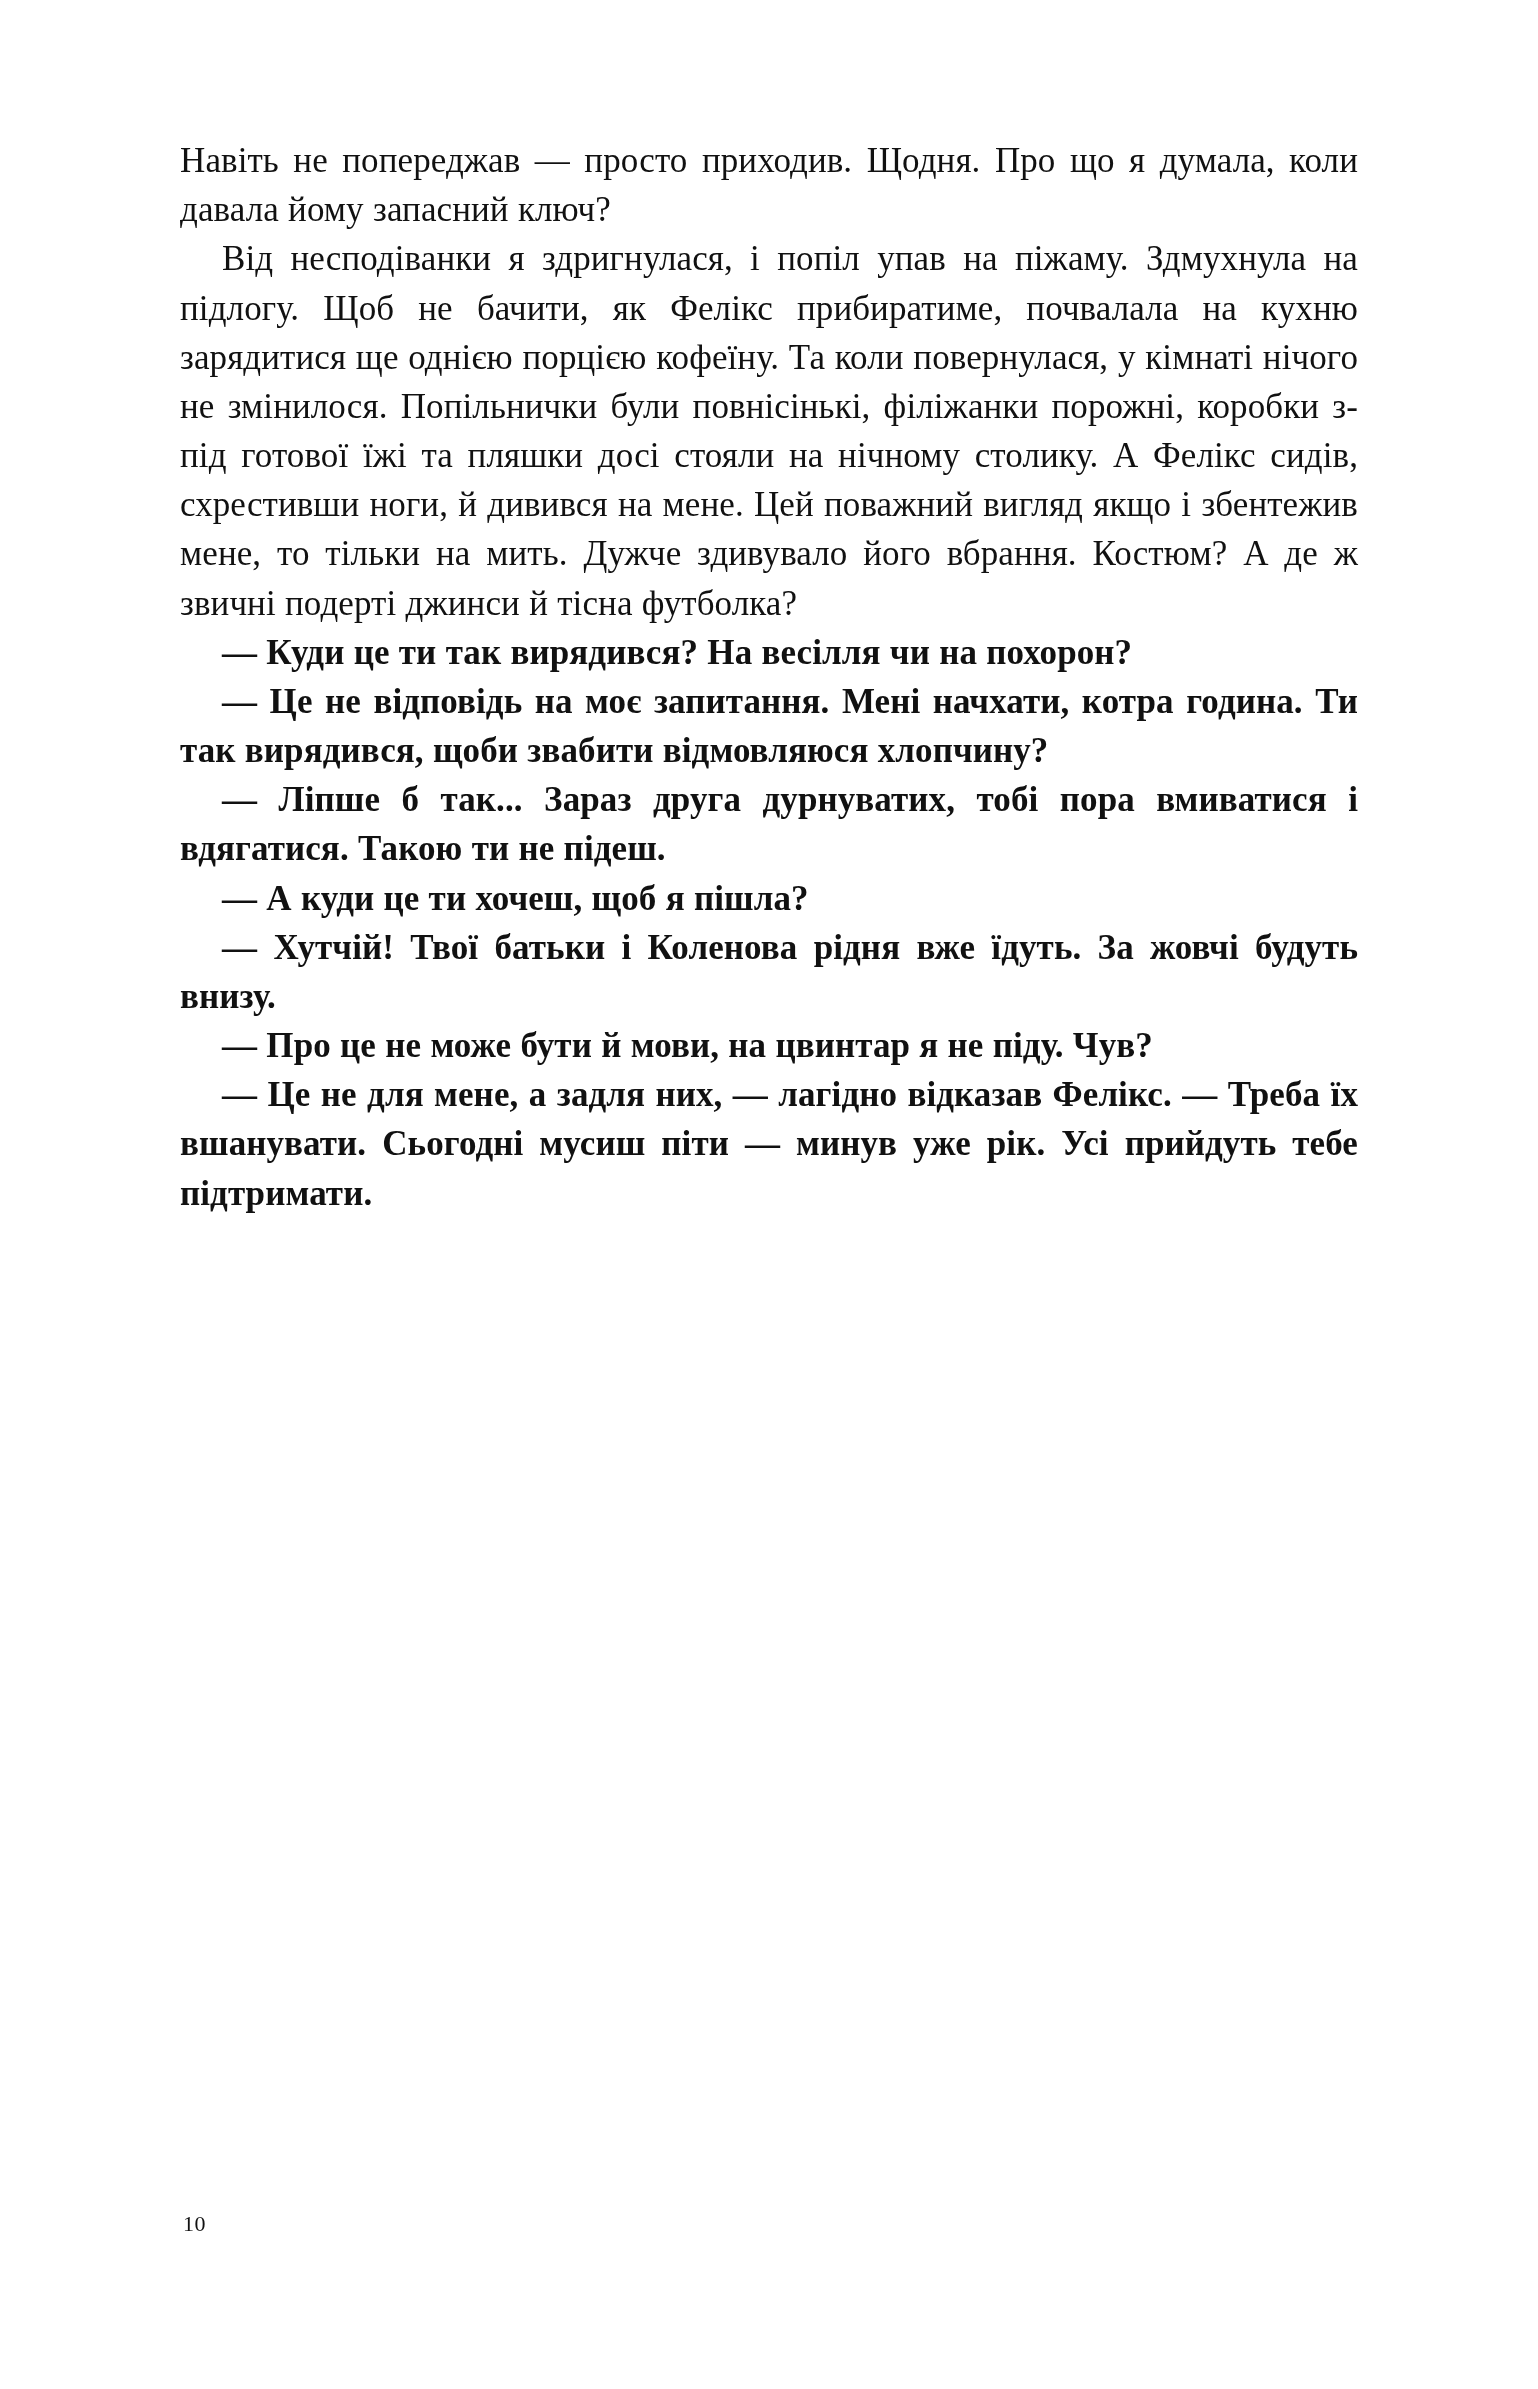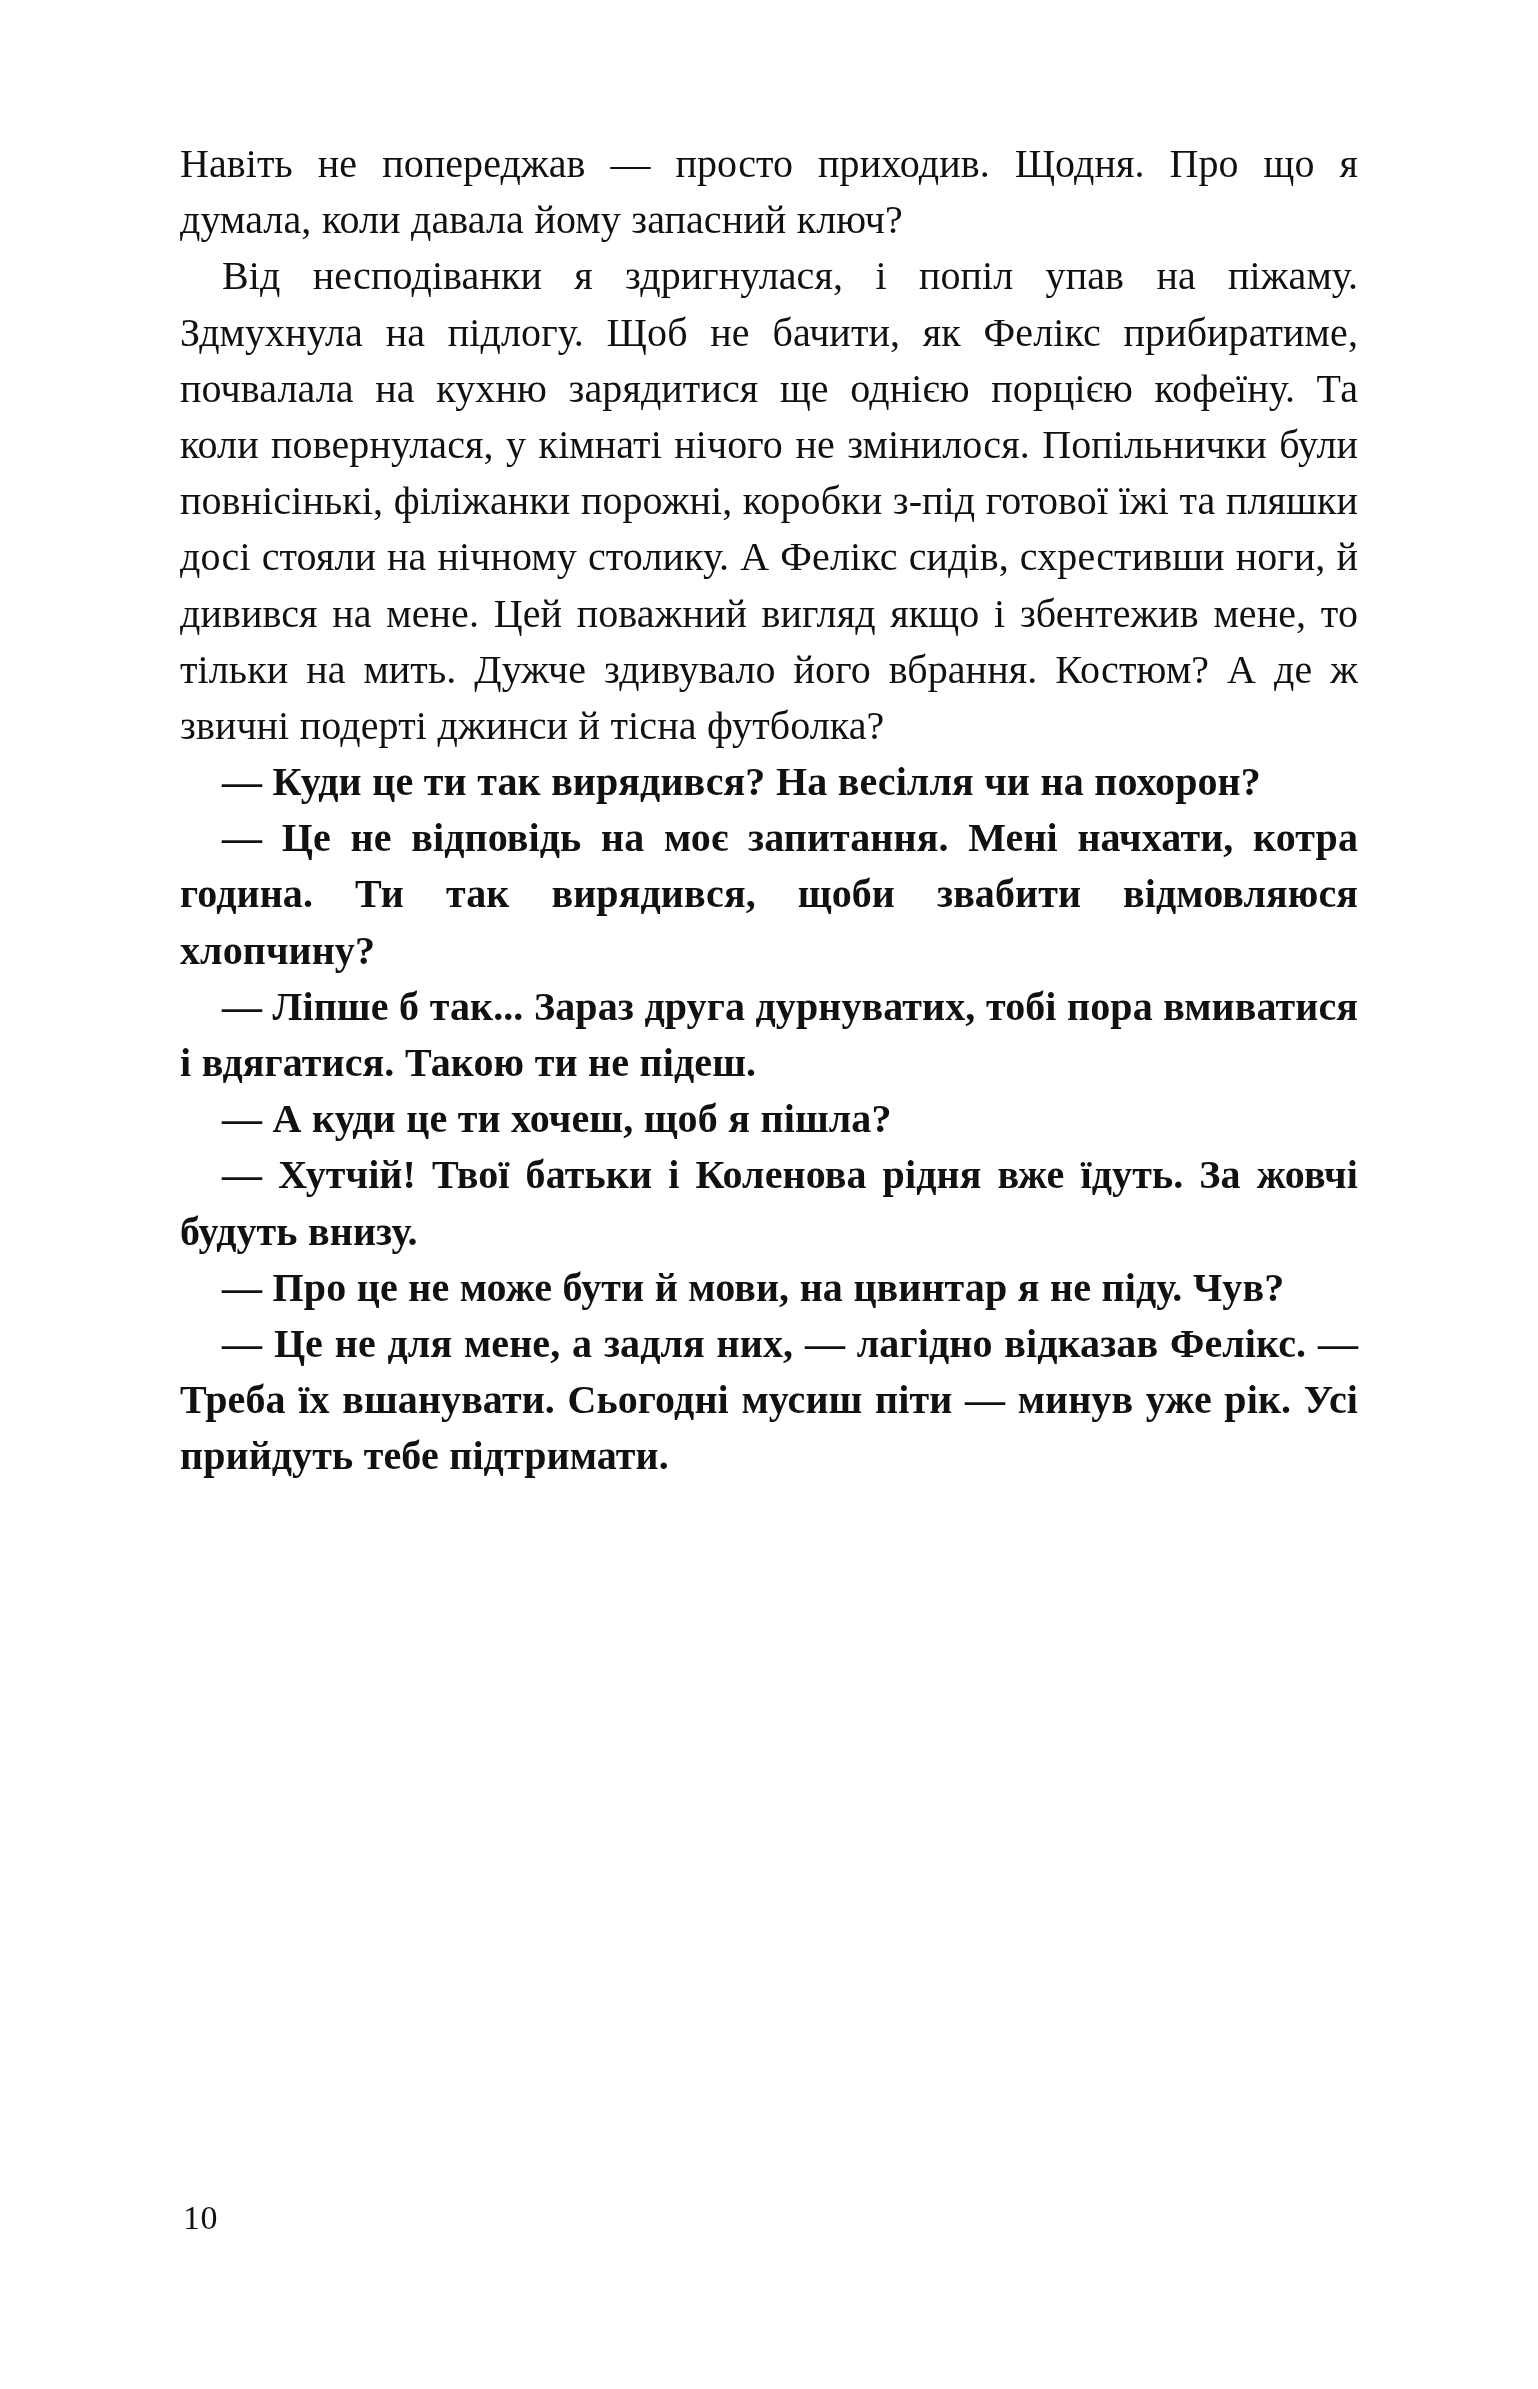--- a/index.html
+++ b/index.html
@@ -16,21 +16,21 @@
     overflow: hidden;
   }
   .page {
     box-sizing: border-box;
     width: 1538px;
     height: 2389px;
     padding: 136px 180px 0 180px;
     position: relative;
   }
   .body-text {
-    font-size: 40px;
+    font-size: 35px;
     line-height: 1.405;
     text-align: justify;
     text-justify: inter-word;
     letter-spacing: 0.1px;
     word-spacing: 0.4px;
   }
   .para {
     margin: 0;
     text-indent: 0;
   }
@@ -38,21 +38,21 @@
     text-indent: 42px;
   }
   .para.dash {
     text-indent: 42px;
     font-weight: bold;
   }
   .page-number {
     position: absolute;
     left: 183px;
     bottom: 152px;
-    font-size: 34px;
+    font-size: 22px;
     font-family: "Liberation Serif", serif;
     color: #111111;
     letter-spacing: 0.4px;
   }
 </style>
 </head>
 <body>
 
 <div class="page">
   <div class="body-text">

